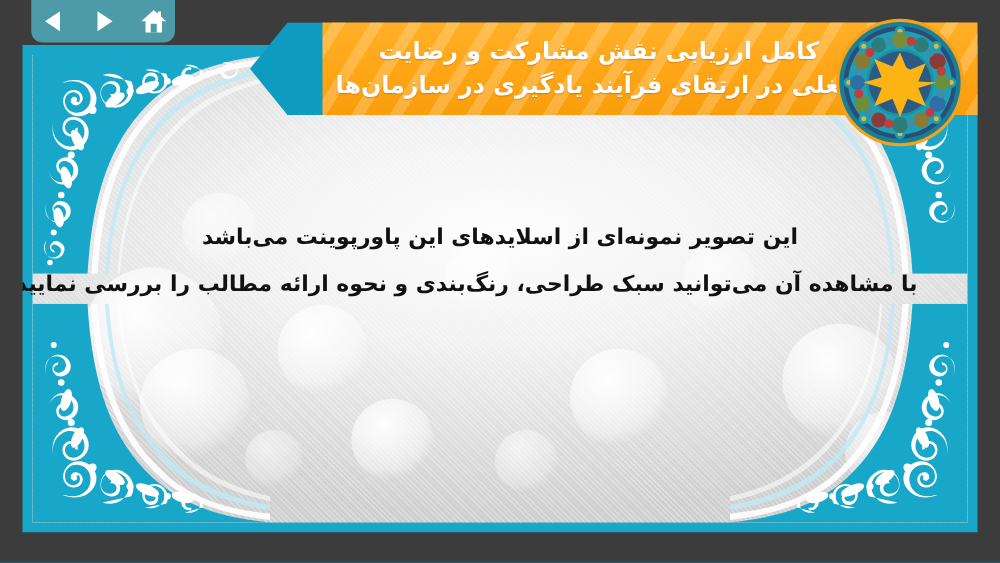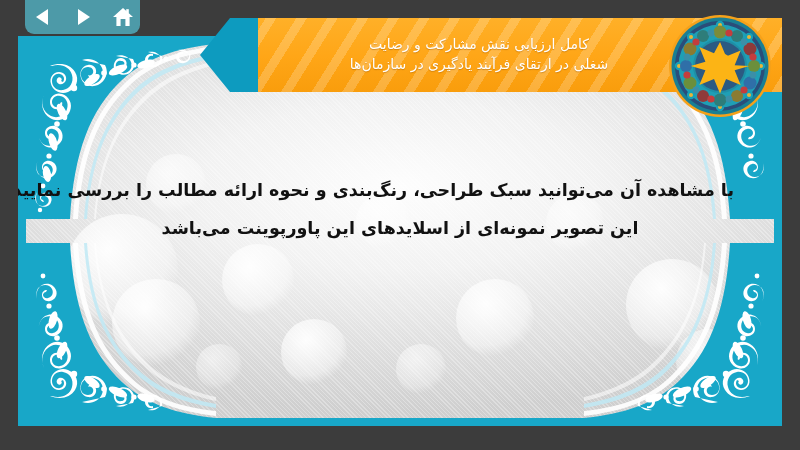--- a/index.html
+++ b/index.html
@@ -54,21 +54,21 @@
   .banner{
     position:absolute;left:58px;top:0;right:0;height:74px;
     background:
       repeating-linear-gradient(-58deg,rgba(255,255,255,.20) 0 9px,rgba(255,255,255,0) 9px 26px),
       linear-gradient(180deg,#ffb028 0%,#ffa617 52%,#f99d0c 100%);
     box-sizing:border-box;
     display:flex;flex-direction:column;align-items:center;justify-content:center;
     padding:0 96px 0 14px;
   }
   .banner-line{
-    direction:rtl;color:#ffffff;font-weight:normal;font-size:14px;line-height:1.42;
+    direction:rtl;color:#ffffff;font-weight:bold;font-size:19px;line-height:1.42;
     white-space:nowrap;text-shadow:0 1px 1px rgba(160,90,0,.45);
   }
 
   
   .medallion{position:absolute;right:28px;top:14px;width:104px;height:104px;}
   .medallion svg{display:block;}
 
   
   .body-text{
     position:absolute;left:40px;right:40px;top:128px;
@@ -211,22 +211,22 @@
               <circle cx="78" cy="29" r="2.8"></circle>
             <circle cx="108" cy="21" r="2.6"></circle>
               <circle cx="31" cy="80" r="2.8"></circle>
             <circle cx="23" cy="112" r="2.6"></circle>
               <circle cx="17" cy="142" r="2.4"></circle>
           </g>
         </svg>
       </div>
 
       <div class="body-text">
+        <div class="body-line">این تصویر نمونه‌ای از اسلایدهای این پاورپوینت می‌باشد</div>
         <div class="body-line">با مشاهده آن می‌توانید سبک طراحی، رنگ‌بندی و نحوه ارائه مطالب را بررسی نمایید</div>
-        <div class="body-line">این تصویر نمونه‌ای از اسلایدهای این پاورپوینت می‌باشد</div>
       </div>
 
     </div>
   </div>
 
   <div class="banner-wrap">
     <svg class="banner-tail" viewBox="0 0 60 74" xmlns="http://www.w3.org/2000/svg" preserveAspectRatio="none">
       <path d="M60,0 H30 L0,37 L30,74 H60 Z" fill="#0d9bbf"></path>
     </svg>
     <div class="banner">

